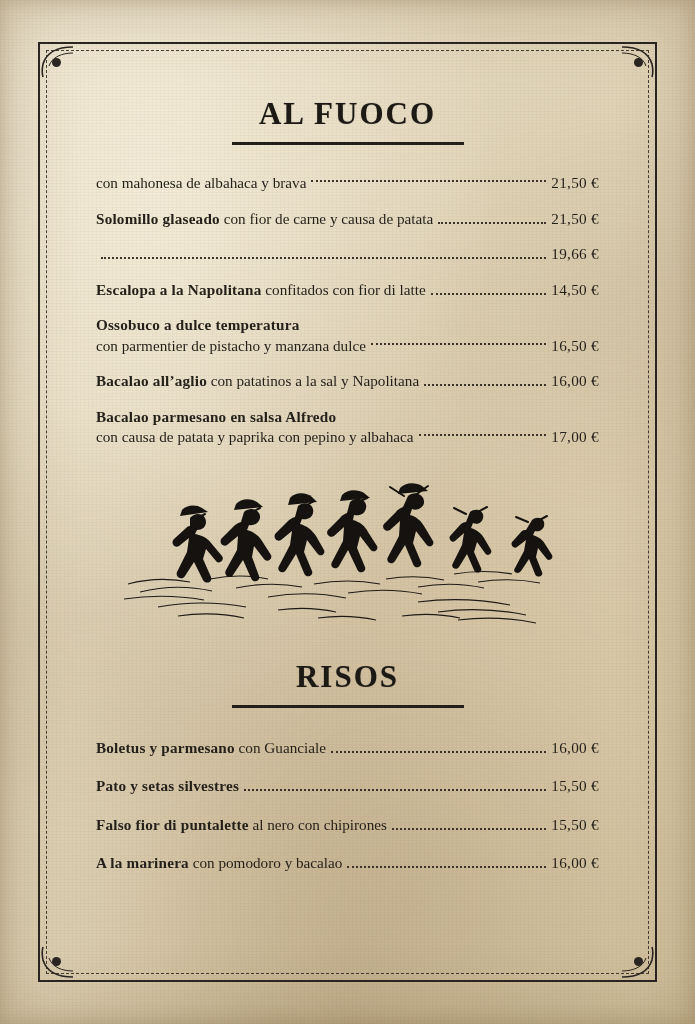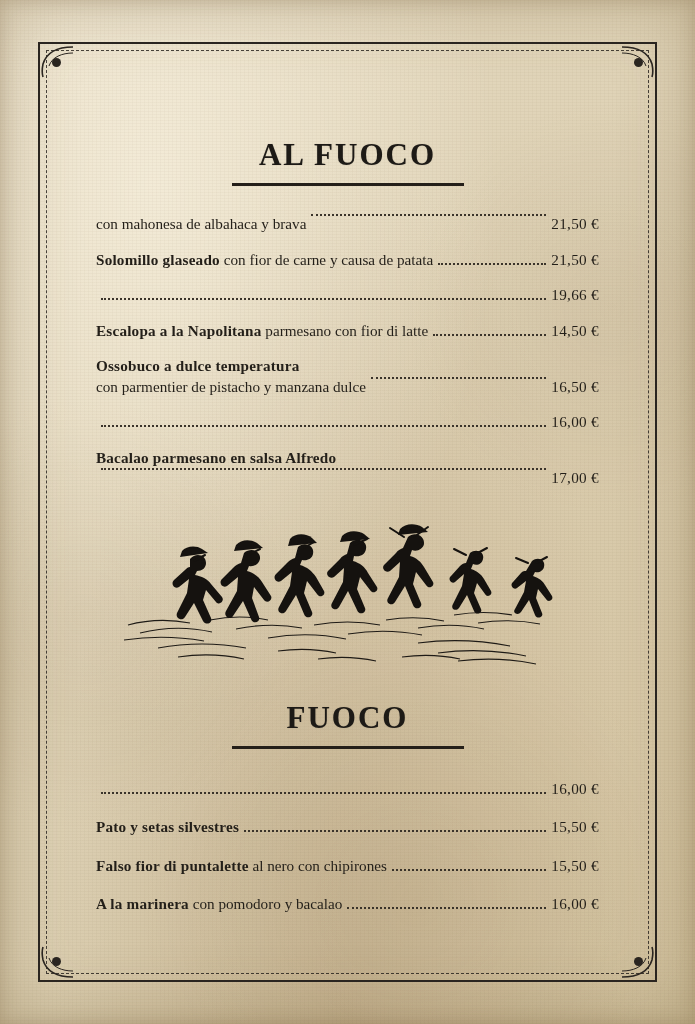--- a/index.html
+++ b/index.html
@@ -86,21 +86,20 @@
   .c-bl { left: 40px; bottom: 44px; transform: scaleY(-1); }
   .c-br { right: 40px; bottom: 44px; transform: scale(-1,-1); }
 
   
   .content {
     position: absolute;
     left: 96px;
     right: 96px;
     top: 96px;
     bottom: 80px;
-    margin-top: 41px;
   }
 
   .section-title {
     text-align: center;
     font-family: "Liberation Serif", serif;
     font-weight: bold;
     font-size: 31px;
     letter-spacing: 2px;
     color: #1d1a16;
     margin: 0;
@@ -144,21 +143,21 @@
     min-width: 8px;
     height: 0;
   }
   .price {
     white-space: nowrap;
     font-weight: normal;
     letter-spacing: 0.3px;
   }
   .second-line {
     display: flex;
-    align-items: flex-start;
+    align-items: center;
     width: 100%;
   }
 
   
   .illustration {
     margin: 18px auto 0 auto;
     width: 460px;
     height: 175px;
     position: relative;
   }
@@ -236,49 +235,52 @@
         <div class="menu-item">
           <div class="row">
             <span class="dots"></span>
             <span class="price">19,66 €</span>
           </div>
         </div>
 
         <div class="menu-item">
           <div class="row">
             <span class="lead"><span class="dish-name">Escalopa a la Napolitana</span>
-              <span class="dish-desc">parmesano con fior di latte</span></span>
+              <span class="dish-desc">confitados con fior di latte</span></span>
             <span class="dots"></span>
             <span class="price">14,50 €</span>
           </div>
         </div>
 
         <div class="menu-item">
           <div class="row">
             <span class="lead dish-name">Ossobuco a dulce temperatura</span>
           </div>
           <div class="second-line">
             <span class="lead dish-desc">con parmentier de pistacho y manzana dulce</span>
             <span class="dots"></span>
             <span class="price">16,50 €</span>
           </div>
         </div>
 
         <div class="menu-item">
           <div class="row">
+            <span class="lead"><span class="dish-name">Bacalao all’aglio</span>
+              <span class="dish-desc">con patatinos a la sal y Napolitana</span></span>
             <span class="dots"></span>
             <span class="price">16,00 €</span>
           </div>
         </div>
 
         <div class="menu-item">
           <div class="row">
             <span class="lead dish-name">Bacalao parmesano en salsa Alfredo</span>
           </div>
           <div class="second-line">
+            <span class="lead dish-desc">con causa de patata y paprika con pepino y albahaca</span>
             <span class="dots"></span>
             <span class="price">17,00 €</span>
           </div>
         </div>
 
       </div>
     </div>
 
     <div class="illustration">
       <svg width="460" height="175" viewBox="0 0 460 175">
@@ -337,27 +339,29 @@
             <path d="M236 38 l13 -6"></path>
             <path d="M184 42 l12 -7"></path>
             <path d="M130 48 l12 -6"></path>
             <path d="M76 54 l11 -6"></path>
           </g>
         </g>
       </svg>
     </div>
 
     <div class="section-two">
-      <h1 class="section-title">FUOCO</h1>
+      <h1 class="section-title">RISOS</h1>
       <div class="title-rule"></div>
 
       <div class="menu-list">
 
         <div class="menu-item">
           <div class="row">
+            <span class="lead"><span class="dish-name">Boletus y parmesano</span>
+              <span class="dish-desc">con Guanciale</span></span>
             <span class="dots"></span>
             <span class="price">16,00 €</span>
           </div>
         </div>
 
         <div class="menu-item">
           <div class="row">
             <span class="lead"><span class="dish-name">Pato y setas silvestres</span>
               <span class="dish-desc"></span></span>
             <span class="dots"></span>

